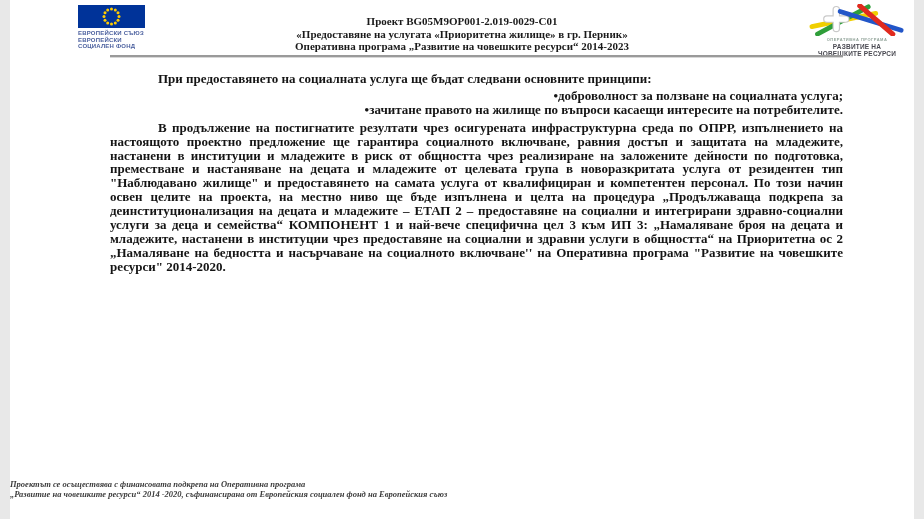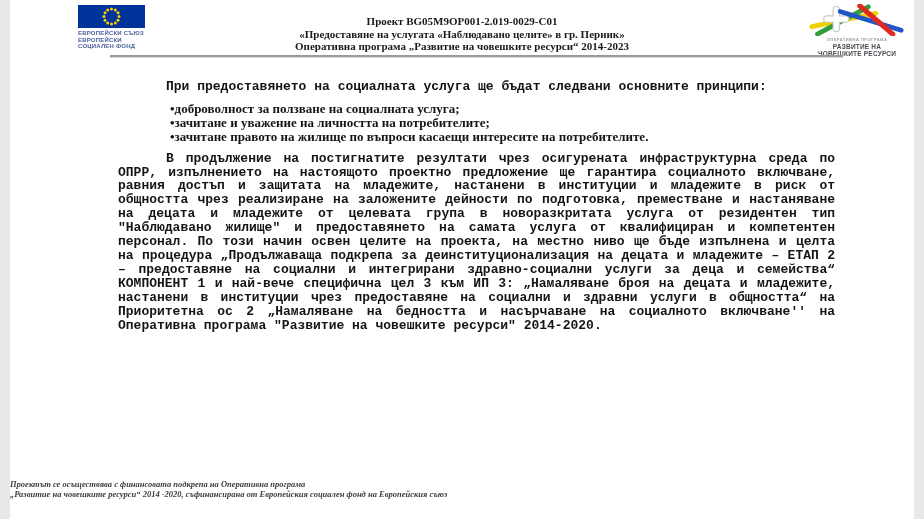--- a/index.html
+++ b/index.html
@@ -78,24 +78,24 @@
     position: absolute;
     top: 72px;
     left: 100px;
     width: 733px;
     font-size: 13px;
     line-height: 13.9px;
     font-weight: bold;
     color: #151515;
     text-align: justify;
   }
-  .body-text p { margin: 8px; font-family: Liberation Mono, monospace; }
+  .body-text p { margin: 0; }
   .p-indent { text-indent: 48px; }
   .bullet-list { margin: 3px 0 4px 60px; }
-  .bullet-item { text-align: left; }
+  .bullet-item { text-align: right; }
   .bullet-item::before { content: "\2022 "; }
   .p-cont { margin-top: 7px; }
   
   .footer {
     position: absolute;
     top: 479px;
     left: 0;
     right: 0;
     text-align: left;
     font-size: 8.5px;
@@ -130,21 +130,21 @@
     </svg>
     <div class="eu-caption">
       <div>ЕВРОПЕЙСКИ СЪЮЗ</div>
       <div>ЕВРОПЕЙСКИ</div>
       <div>СОЦИАЛЕН ФОНД</div>
     </div>
   </div>
 
   <div class="center-title">
     <div>Проект BG05M9OP001-2.019-0029-C01</div>
-    <div>«Предоставяне на услугата  «Наблюдавано целите» в гр. Перник»</div>
+    <div>«Предоставяне на услугата  «Приоритетна жилище» в гр. Перник»</div>
     <div>Оперативна програма „Развитие на човешките ресурси“ 2014-2023</div>
   </div>
 
   <div class="hrd-block">
     <svg width="96" height="32" viewBox="0 0 100 34">
       <line x1="2" y1="24" x2="70" y2="10" stroke="#f0cf00" stroke-width="5" stroke-linecap="round"></line>
       <line x1="8" y1="32" x2="62" y2="3" stroke="#2f9e3a" stroke-width="5" stroke-linecap="round"></line>
       <line x1="28" y1="6" x2="28" y2="26" stroke="#c9c9c9" stroke-width="8" stroke-linecap="round"></line>
       <line x1="18" y1="16" x2="38" y2="16" stroke="#c9c9c9" stroke-width="8" stroke-linecap="round"></line>
       <line x1="28" y1="6" x2="28" y2="26" stroke="#ffffff" stroke-width="5.5" stroke-linecap="round"></line>
@@ -158,21 +158,20 @@
       <div>ЧОВЕШКИТЕ РЕСУРСИ</div>
     </div>
   </div>
 
   <div class="header-divider"></div>
 
   <div class="body-text">
     <p class="p-indent">При предоставянето на социалната услуга ще бъдат следвани основните принципи:</p>
     <div class="bullet-list">
       <div class="bullet-item">доброволност за ползване на социалната услуга;</div>
-      <div class="bullet-item">зачитане и уважение на личността на потребителите;</div>
       <div class="bullet-item">зачитане правото на жилище по въпроси касаещи интересите на потребителите.</div>
     </div>
     <p class="p-indent p-cont">В продължение на постигнатите резултати чрез осигурената инфраструктурна среда по ОПРР, изпълнението на настоящото проектно предложение ще гарантира социалното включване, равния достъп и защитата на младежите, настанени в институции и младежите в риск от общността чрез реализиране на заложените дейности по подготовка, преместване и настаняване на децата и младежите от целевата група в новоразкритата услуга от резидентен тип "Наблюдавано жилище" и предоставянето на самата услуга от квалифициран и компетентен персонал. По този начин освен целите на проекта, на местно ниво ще бъде изпълнена и целта на процедура „Продължаваща подкрепа за деинституционализация на децата и младежите – ЕТАП 2 – предоставяне на социални и интегрирани здравно-социални услуги за деца и семейства“ КОМПОНЕНТ 1 и най-вече специфична цел 3 към ИП 3: „Намаляване броя на децата и младежите, настанени в институции чрез предоставяне на социални и здравни услуги в общността“ на Приоритетна ос 2 „Намаляване на бедността и насърчаване на социалното включване'' на Оперативна програма "Развитие на човешките ресурси" 2014-2020.</p>
   </div>
 
   <div class="footer">
     <div>Проектът се осъществява с финансовата подкрепа на Оперативна програма</div>
     <div>„Развитие на човешките ресурси“ 2014 -2020, съфинансирана от Европейския социален фонд на Европейския съюз</div>
   </div>
 

